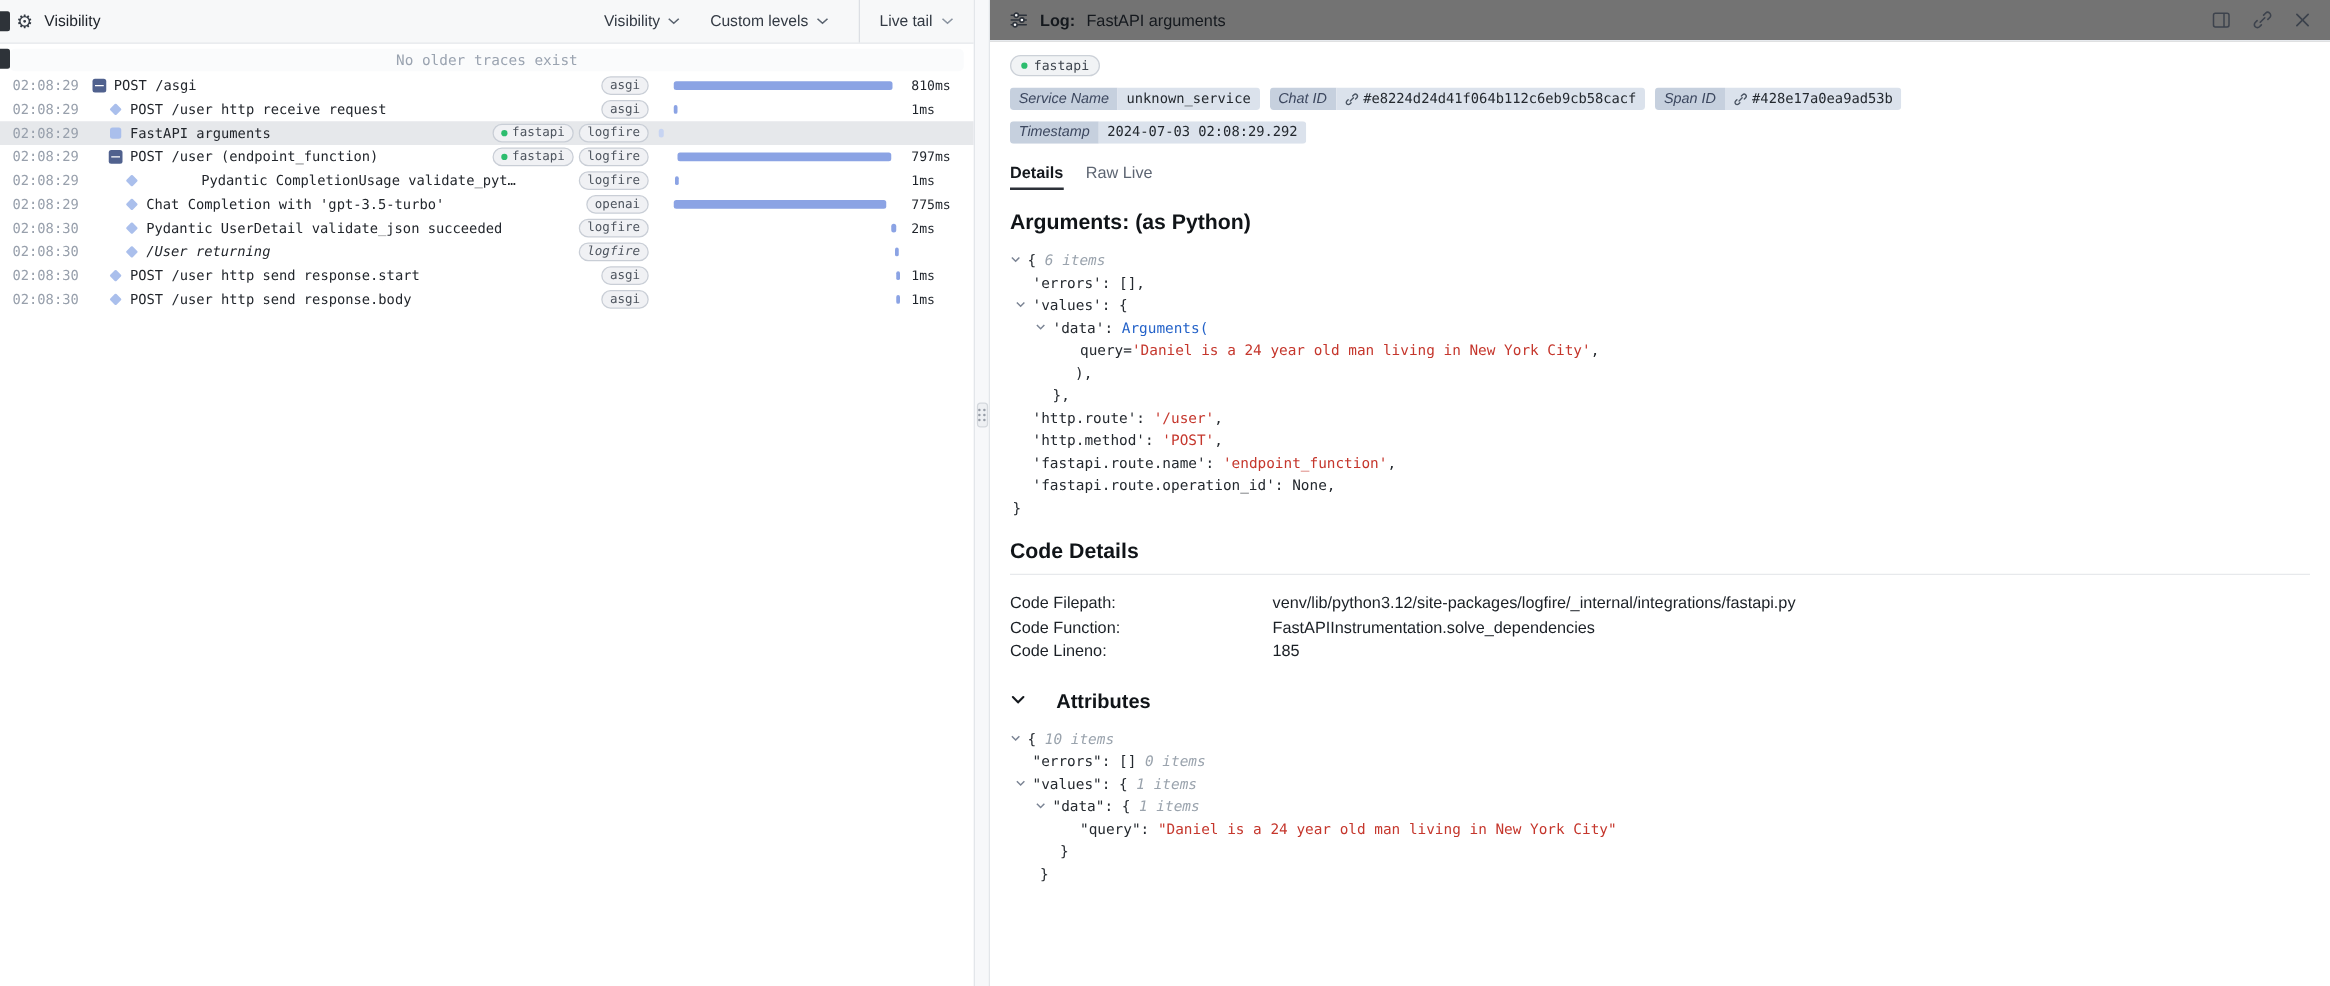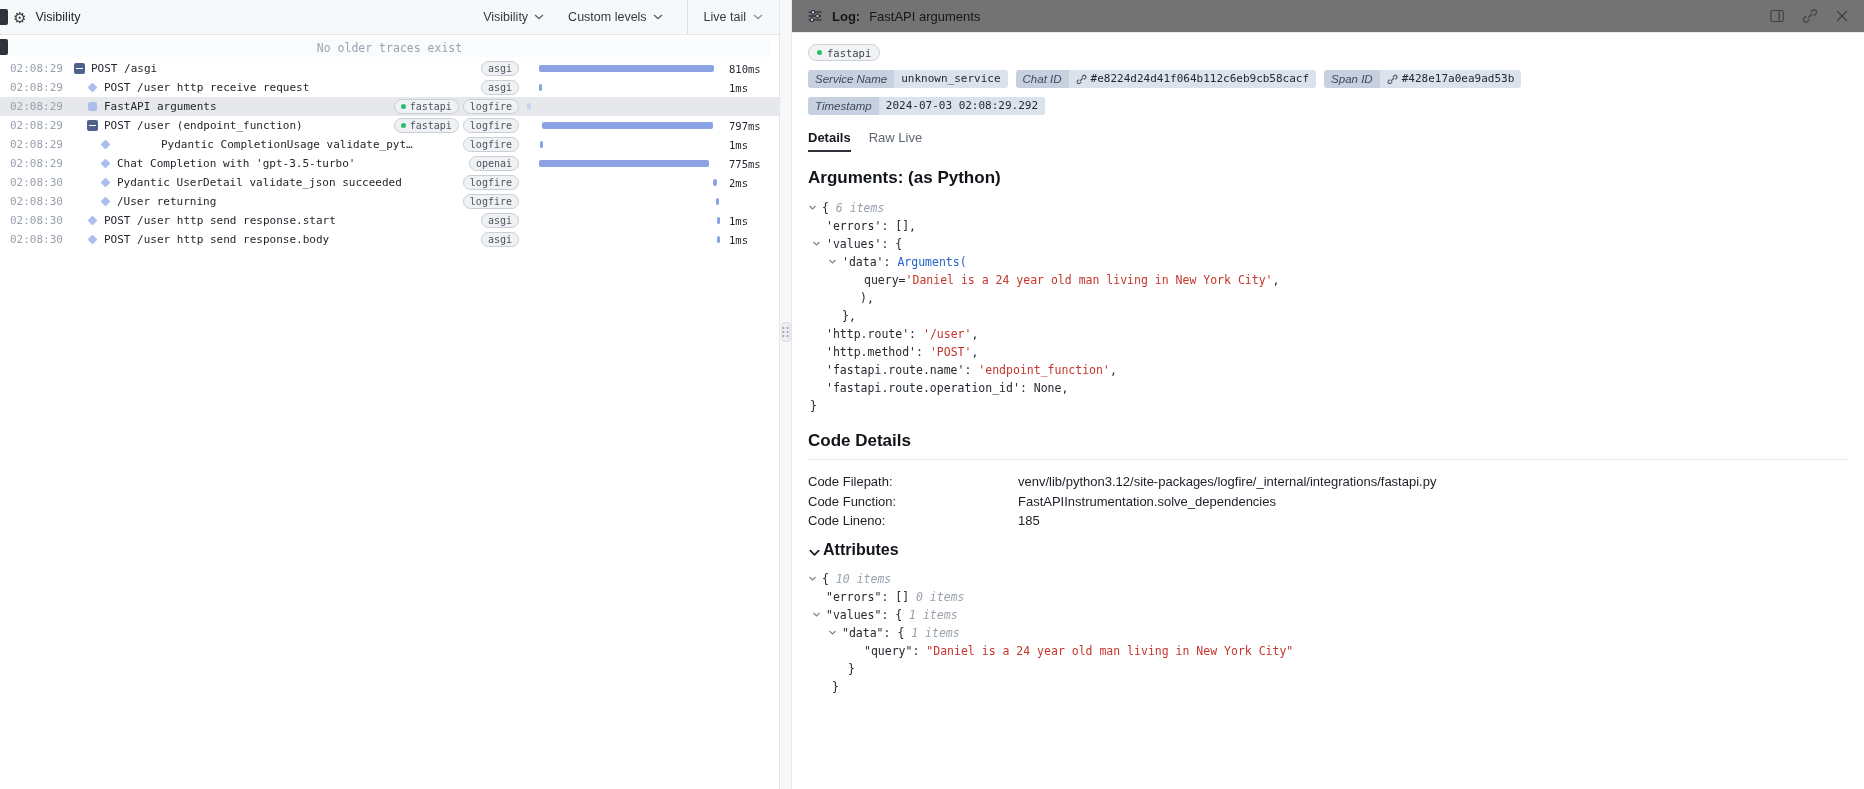--- a/index.html
+++ b/index.html
@@ -75,21 +75,21 @@
   .code-line{white-space:pre}
   .chev{display:inline-block;width:10px;margin-right:4px;cursor:pointer}
   .tok-p{color:#24292f}
   .tok-k{color:#24292f;font-weight:500}
   .tok-s{color:#c5362c}
   .tok-cls{color:#2563c9}
   .tok-m{color:#9aa3ad;font-style:italic}
   .kv{margin-top:12px;font-size:13px;color:#1b2026}
   .kv-row{display:flex;line-height:19.5px}
   .kv-label{width:210px;flex:none}
-  .attr-h{display:flex;align-items:flex-end;gap:2px;margin-top:10px;cursor:pointer}
+  .attr-h{display:flex;align-items:flex-start;gap:24px;margin-top:22px;cursor:pointer}
   .attr-h .txt{font-size:16px;font-weight:700;color:#101418}
 </style>
 </head>
 <body>
 
 <div class="app">
 
   <div class="left">
     <i class="edge-glyph" style="top:9px"></i>
     <i class="edge-glyph" style="top:39px"></i>
@@ -250,21 +250,21 @@
               </span>
             </span>
           </div>
           <span class="track">
             <i class="bar" style="left: 95%; width: 1.8%;"></i>
           </span>
           <span class="t-dur">2ms</span>
         </div>
         <div class="trace-row">
           <span class="t-time">02:08:30</span>
-          <div class="t-main" style="padding-left: 26px;">
+          <div class="t-main" style="padding-left: 26px; font-style: italic;">
             <span class="t-icon-wrap">
               <i class="t-icon diamond"></i>
             </span>
             <span class="t-label">/User returning</span>
             <span class="badges">
               <span class="badge">
                 <span>logfire</span>
               </span>
             </span>
           </div>

